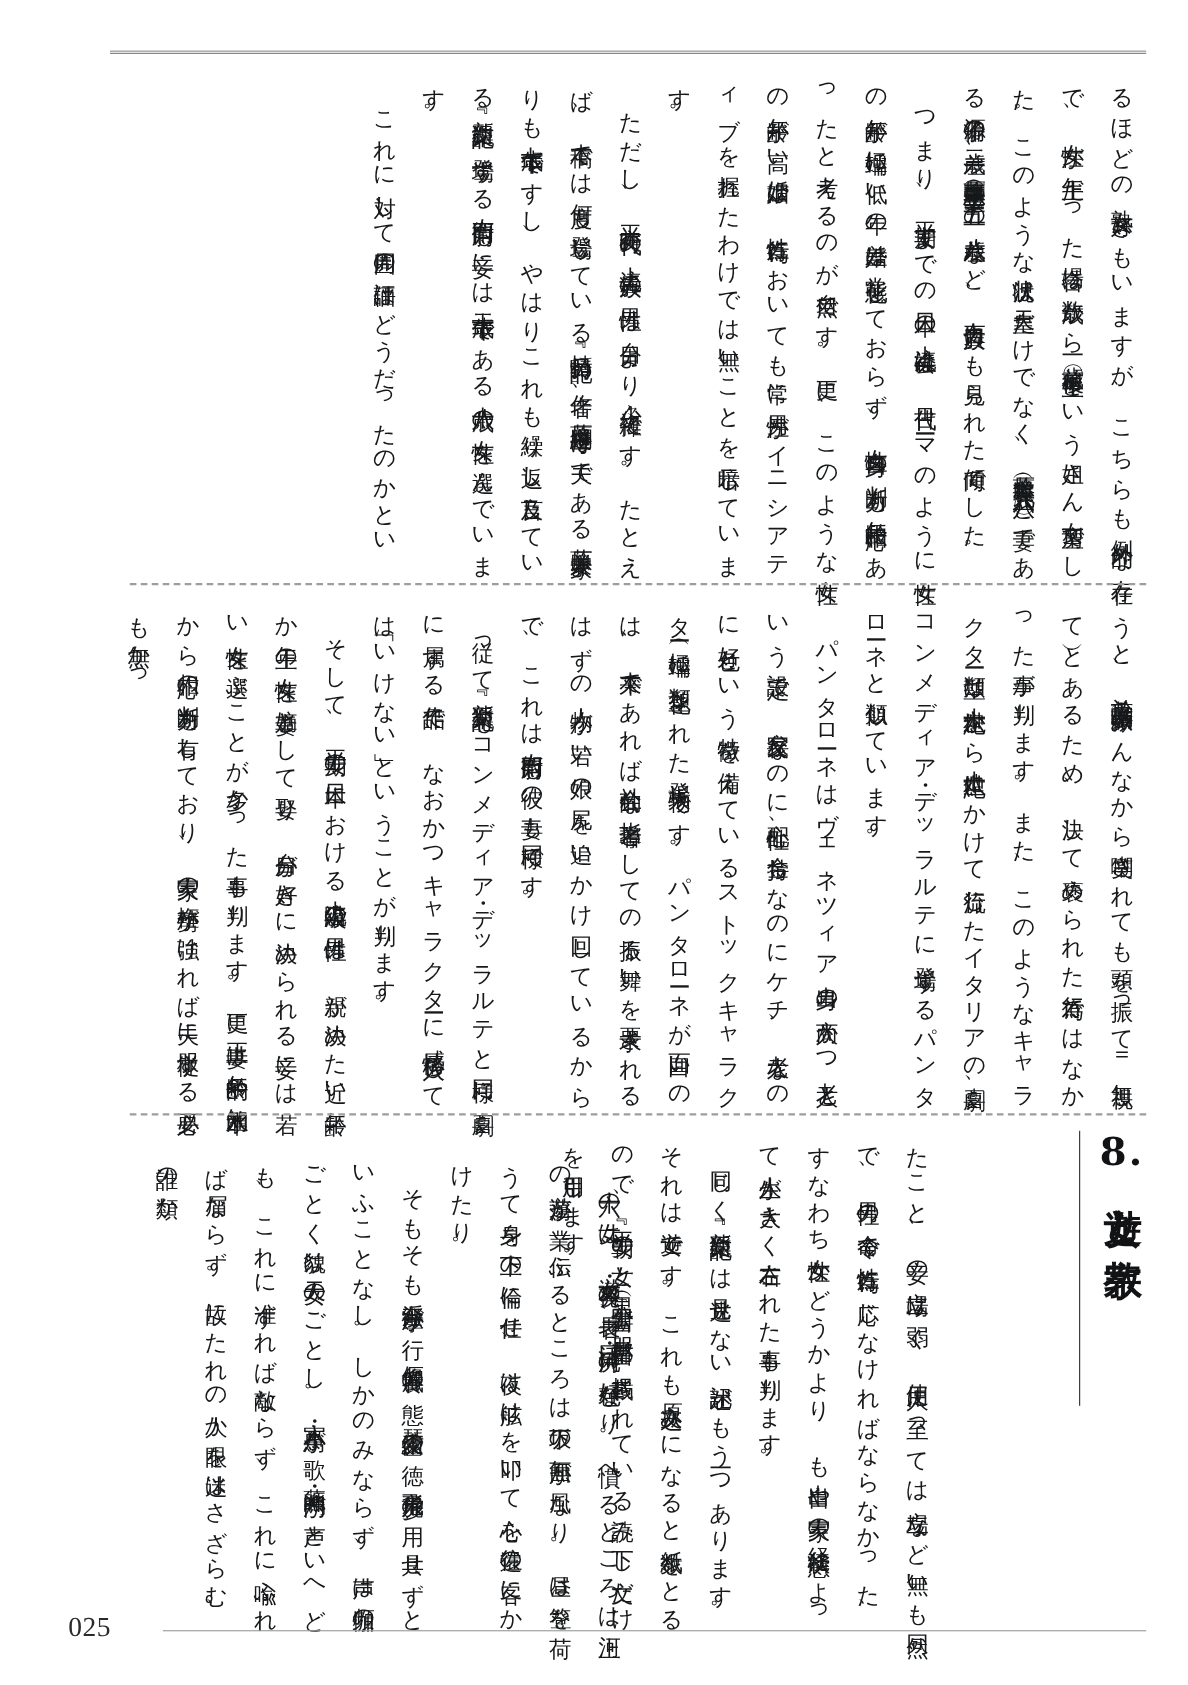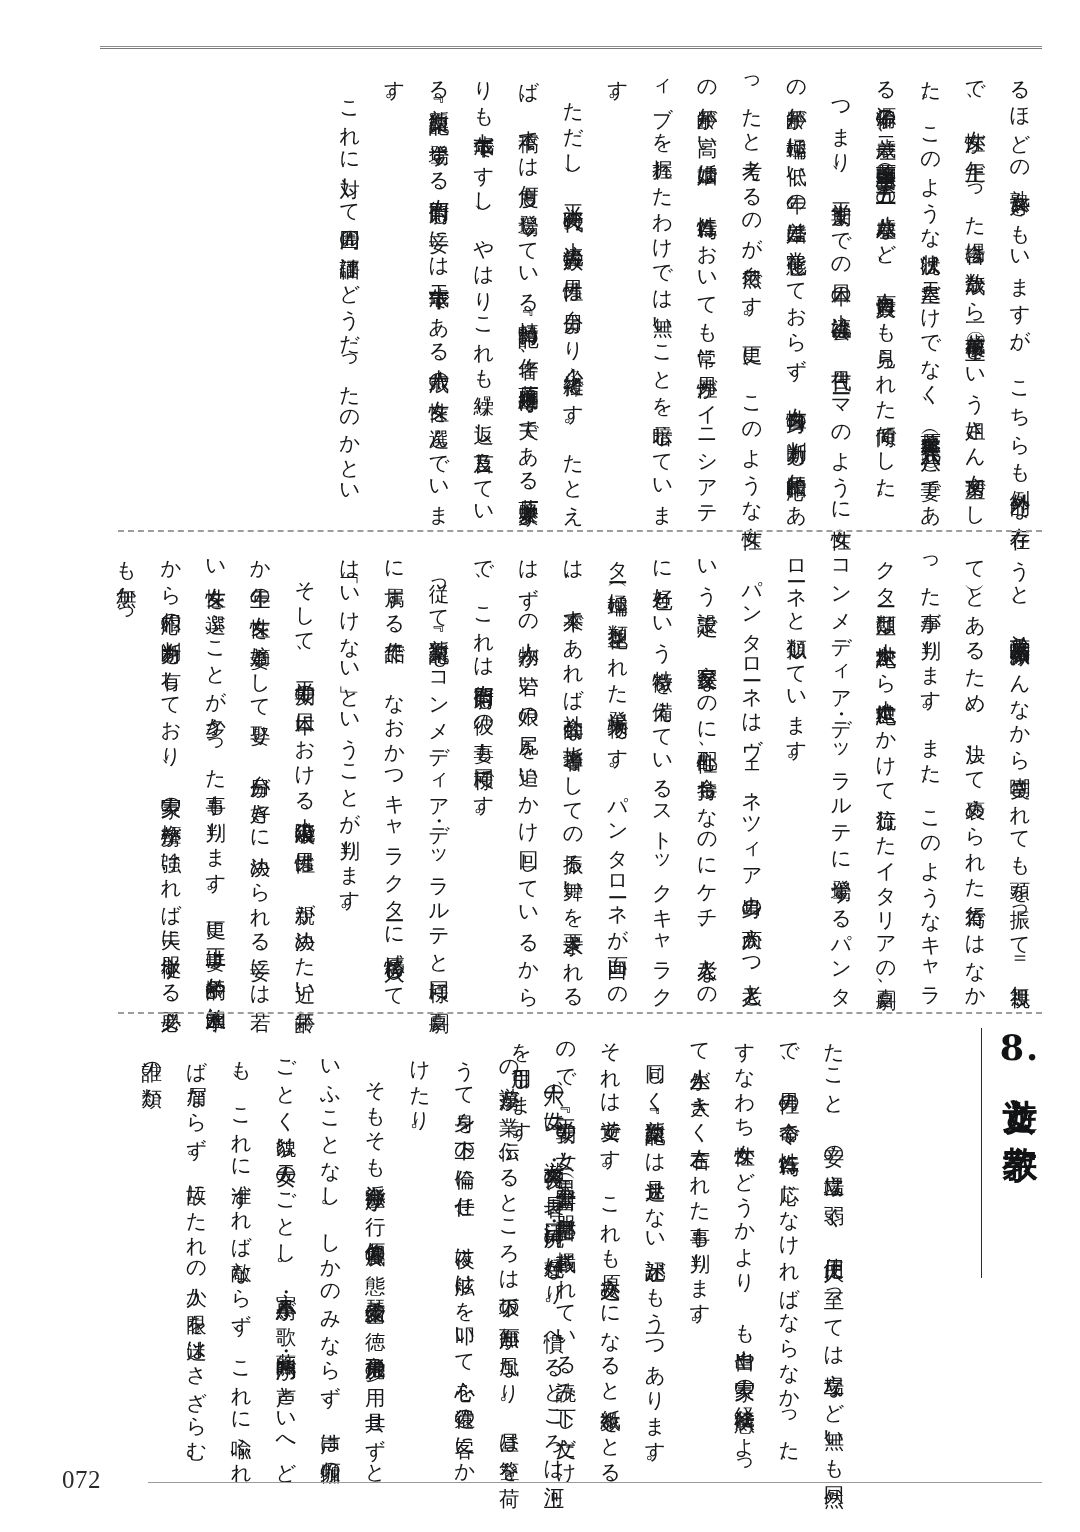--- a/index.html
+++ b/index.html
@@ -187,16 +187,16 @@
   <div class="vblock" id="block-3-body">
     <p class="para noindent">たこと、妾の立場は弱く、使用人に至っては立場など無いも同然で、男性の命令で性行為に応じなければならなかった、すなわち女性かどうかより も出自や実家の経済状態によって人生が大きく左右された事も判ります。</p>
     <p class="para">同じく『新猿楽記』には見逃せない記述がもう一つあります。それは遊女です。これも原文込みになると紙数をとるので、『平安朝の女と男』（中公新書、服部早苗）に掲載されている読み下し文だけを引用します。</p>
   </div>
 
   <div class="quote-block">
     <p class="para">十六の女は、遊女・夜発の長者、江口・河尻の好色なり。慣へるところは河上の遊蕩が業、伝ふるところは坂下の無面が風なり。昼は簦を荷うて身を上下の倫に任せ、夜は舷はを叩いて心を往還の客にかけたり。</p>
     <p class="para">そもそも淫奔徴孼が行、偃仰養風の態、琴絃麦歯の徳、竜飛虎歩の用、具せずといふことなし。しかのみならず、声は頻伽のごとく貌は天女のごとし。宮木・小鳥が歌、薬師・鳴門が声といへども、これに准ずれば敵ならず、これに喩ふれば屑ならず。故にたれの人か眼を迷はさざらむ、誰の類か</p>
   </div>
 
-  <div class="page-number">072</div>
+  <div class="page-number">025</div>
   <div class="bottom-rule"></div>
 
 </div>
 
 </body></html>

